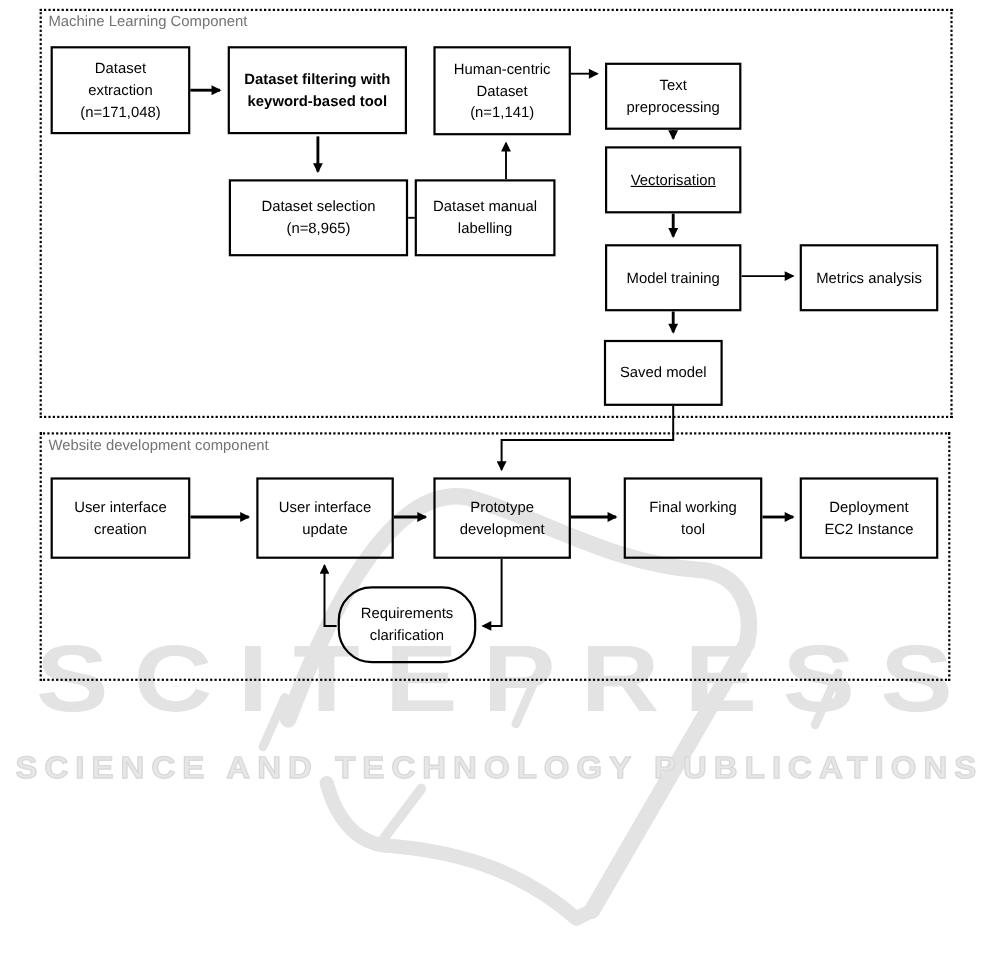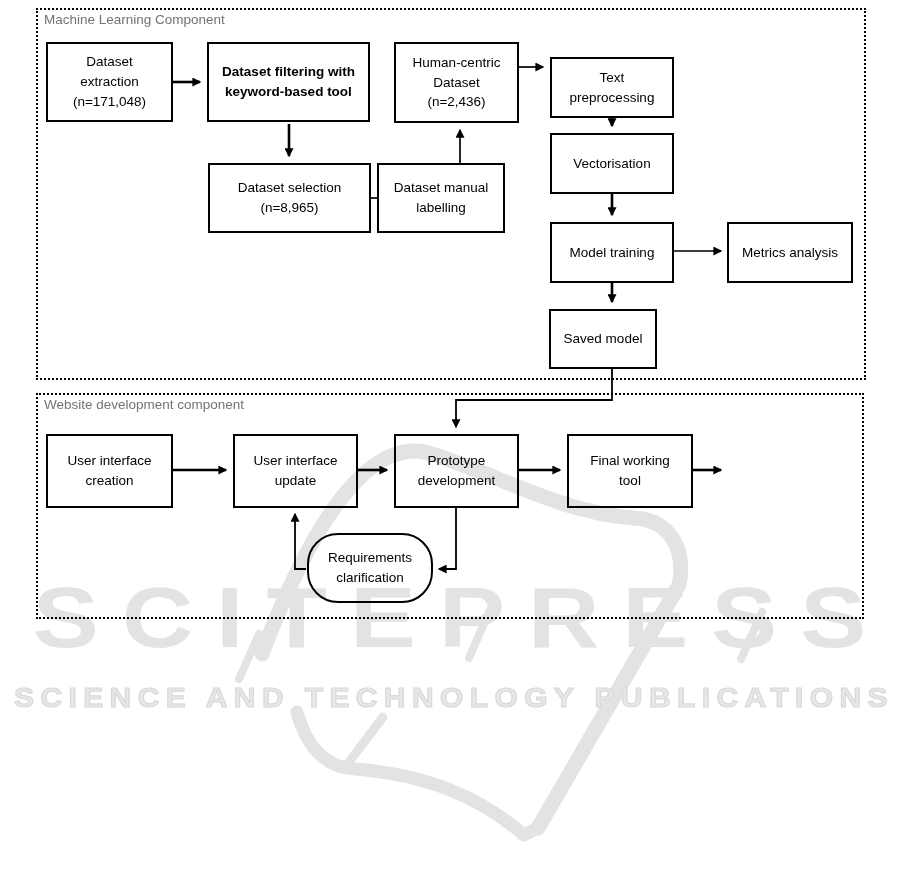--- a/index.html
+++ b/index.html
@@ -76,36 +76,38 @@
 extraction
 (n=171,048)</div>
     <div class="fbox" style="left:207px;top:42px;width:163px;height:80px;font-weight:bold;">Dataset filtering with
 keyword-based tool</div>
     <div class="fbox" style="left:208px;top:163px;width:163px;height:70px;">Dataset selection
 (n=8,965)</div>
     <div class="fbox" style="left:377px;top:163px;width:128px;height:70px;">Dataset manual
 labelling</div>
     <div class="fbox" style="left:394px;top:42px;width:125px;height:81px;">Human-centric
 Dataset
-(n=2,436)</div>
+(n=1,141)</div>
     <div class="fbox" style="left:550px;top:42px;width:124px;height:61px;margin-top:15px;">Text
 preprocessing</div>
-    <div class="fbox" style="left:550px;top:133px;width:124px;height:61px;">Vectorisation</div>
+    <div class="fbox" style="left:550px;top:133px;width:124px;height:61px;text-decoration:underline;">Vectorisation</div>
     <div class="fbox" style="left:550px;top:222px;width:124px;height:61px;">Model training</div>
     <div class="fbox" style="left:727px;top:222px;width:126px;height:61px;">Metrics analysis</div>
     <div class="fbox" style="left:549px;top:309px;width:108px;height:60px;">Saved model</div>
 
     <div class="fbox" style="left:46px;top:434px;width:127px;height:74px;">User interface
 creation</div>
     <div class="fbox" style="left:233px;top:434px;width:125px;height:74px;">User interface
 update</div>
     <div class="fbox" style="left:394px;top:434px;width:125px;height:74px;">Prototype
 development</div>
     <div class="fbox" style="left:567px;top:434px;width:126px;height:74px;">Final working
 tool</div>
+    <div class="fbox" style="left:727px;top:434px;width:126px;height:74px;">Deployment
+EC2 Instance</div>
     <div class="fbox" style="left:307px;top:533px;width:126px;height:70px;border-radius:31px;">Requirements
 clarification</div>
   </div>
 
   <div class="wm">
     <svg width="901" height="884" viewBox="0 0 901 884">
       <g stroke="#e3e3e3" fill="none" stroke-linecap="round" stroke-linejoin="round">
         <path d="M262 654 C320 500 375 443 425 452 C495 472 555 512 634 518 C672 520 686 552 679 585 L538 828" stroke-width="15"></path>
         <path d="M297 712 C308 752 330 768 355 769 C428 775 480 797 524 835 L538 828" stroke-width="13"></path>
         <path d="M383 717 L349 762" stroke-width="9"></path>

